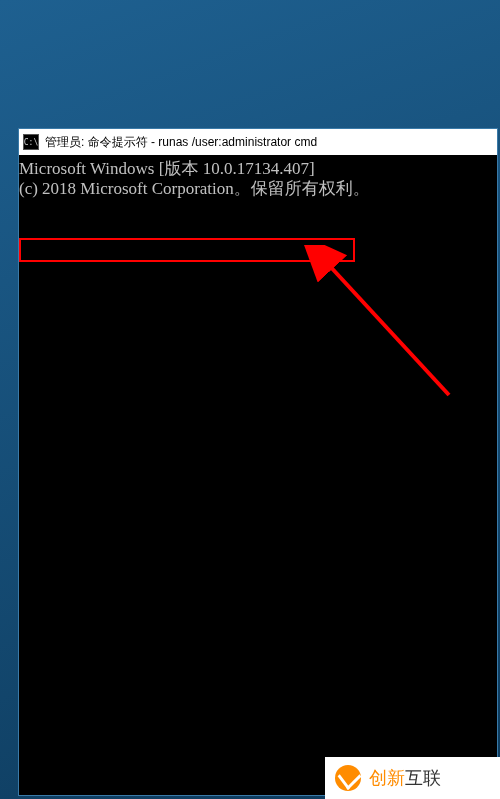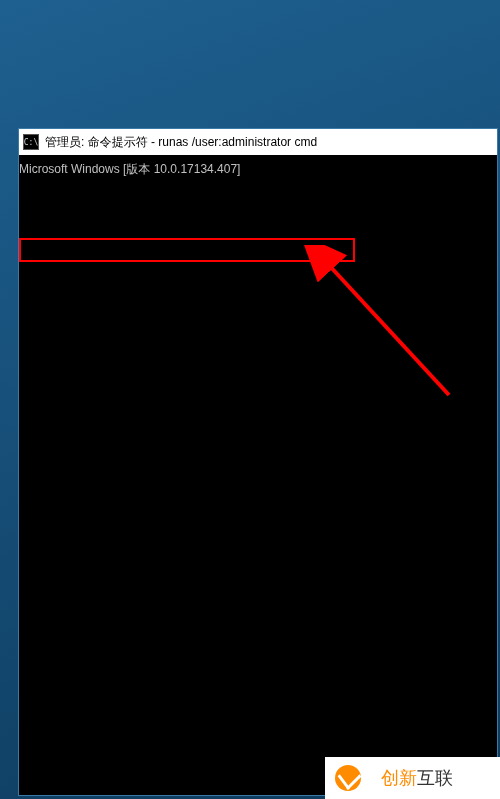--- a/index.html
+++ b/index.html
@@ -48,22 +48,22 @@
   }
   .console-area {
     position: relative;
     width: 100%;
     height: calc(100% - 26px);
     background: #000000;
     padding: 4px 0 0 0;
     overflow: hidden;
   }
   .console-line {
-    font-family: Liberation Sans, sans-serif;
-    font-size: 12px;
+    font-family: Liberation Serif, serif;
+    font-size: 17px;
     color: #c0c0c0;
     line-height: 20px;
     white-space: pre;
     letter-spacing: 0;
   }
   .highlight-box {
     position: absolute;
     border: 2px solid #ff0000;
     pointer-events: none;
   }
@@ -84,21 +84,20 @@
     right: 0;
     bottom: 0;
     width: 175px;
     height: 42px;
     background: #ffffff;
     display: flex;
     align-items: center;
     padding-left: 10px;
     font-size: 18px;
     color: #333;
-    gap: 12px;
   }
   .watermark-logo {
     width: 26px;
     height: 26px;
     border-radius: 50%;
     background: #ff8c00;
     margin-right: 8px;
     position: relative;
     display: flex;
     align-items: center;
@@ -122,20 +121,21 @@
 
 <div class="cmd-window">
 
   <div class="titlebar">
     <span class="titlebar-icon">C:\</span>
     <span>管理员: 命令提示符 - runas  /user:administrator cmd</span>
   </div>
 
   <div class="console-area">
     <div class="console-line">Microsoft Windows [版本 10.0.17134.407]</div>
+    <div class="console-line">(c) 2018 Microsoft Corporation。保留所有权利。</div>
     <div class="console-line"></div>
 
     <div class="highlight-box" style="left:0px; top:83px; width:336px; height:24px;"></div>
 
     <svg class="arrow-svg" style="left:280px; top:90px; width:180px; height:170px;" viewBox="0 0 180 170">
       <defs>
         <marker id="ah" markerWidth="12" markerHeight="12" refX="2" refY="5" orient="auto">
           <polygon points="0,0 12,5 0,10" fill="#ff0000"></polygon>
         </marker>
       </defs>

